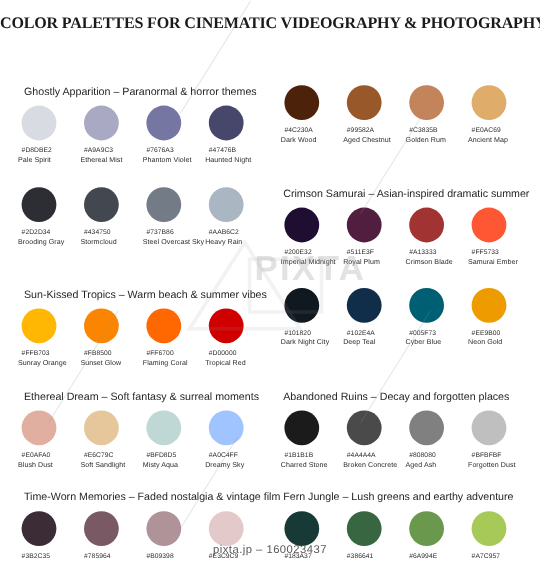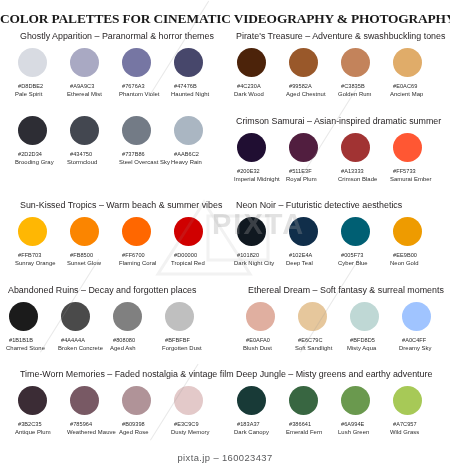--- a/index.html
+++ b/index.html
@@ -26,21 +26,21 @@
     white-space: nowrap;
   }
   .grid {
     position: absolute;
     top: 31px; left: 0;
     width: 450px;
     display: grid;
     grid-template-columns: 228px 222px;
     grid-auto-rows: 84.5px;
   }
-  .palette { position: relative; padding-left: 14px; }
+  .palette { position: relative; padding-left: 14px; margin-top: 40px; }
   .palette.right { padding-left: 5px; }
   .pal-title {
     font-size: 8.9px;
     color: #231f20;
     white-space: nowrap;
     line-height: 11px;
     margin-bottom: 6px;
     margin-left: 6px;
   }
   .palette.right .pal-title { margin-left: 3px; }
@@ -132,21 +132,20 @@
             <div class="cname">Phantom Violet</div>
           </div>
           <div class="sw-cell">
             <div class="dot" style="background: rgb(71, 71, 107);"></div>
             <div class="hex">#47476B</div>
             <div class="cname">Haunted Night</div>
           </div>
         </div>
       </div>
       <div class="palette right">
-        <div class="pal-title">Pirate's Treasure – Adventure &amp; swashbuckling tones</div>
         <div class="swatch-row">
           <div class="sw-cell">
             <div class="dot" style="background: rgb(76, 35, 10);"></div>
             <div class="hex">#4C230A</div>
             <div class="cname">Dark Wood</div>
           </div>
           <div class="sw-cell">
             <div class="dot" style="background: rgb(153, 88, 42);"></div>
             <div class="hex">#99582A</div>
             <div class="cname">Aged Chestnut</div>
@@ -231,21 +230,20 @@
             <div class="cname">Flaming Coral</div>
           </div>
           <div class="sw-cell">
             <div class="dot" style="background: rgb(208, 0, 0);"></div>
             <div class="hex">#D00000</div>
             <div class="cname">Tropical Red</div>
           </div>
         </div>
       </div>
       <div class="palette right">
-        <div class="pal-title">Neon Noir – Futuristic detective aesthetics</div>
         <div class="swatch-row">
           <div class="sw-cell">
             <div class="dot" style="background: rgb(16, 24, 32);"></div>
             <div class="hex">#101820</div>
             <div class="cname">Dark Night City</div>
           </div>
           <div class="sw-cell">
             <div class="dot" style="background: rgb(16, 46, 74);"></div>
             <div class="hex">#102E4A</div>
             <div class="cname">Deep Teal</div>
@@ -255,20 +253,45 @@
             <div class="hex">#005F73</div>
             <div class="cname">Cyber Blue</div>
           </div>
           <div class="sw-cell">
             <div class="dot" style="background: rgb(238, 155, 0);"></div>
             <div class="hex">#EE9B00</div>
             <div class="cname">Neon Gold</div>
           </div>
         </div>
       </div>
+      <div class="palette">
+        <div class="pal-title">Ethereal Dream – Soft fantasy &amp; surreal moments</div>
+        <div class="swatch-row">
+          <div class="sw-cell">
+            <div class="dot" style="background: rgb(224, 175, 160);"></div>
+            <div class="hex">#E0AFA0</div>
+            <div class="cname">Blush Dust</div>
+          </div>
+          <div class="sw-cell">
+            <div class="dot" style="background: rgb(230, 199, 156);"></div>
+            <div class="hex">#E6C79C</div>
+            <div class="cname">Soft Sandlight</div>
+          </div>
+          <div class="sw-cell">
+            <div class="dot" style="background: rgb(191, 216, 213);"></div>
+            <div class="hex">#BFD8D5</div>
+            <div class="cname">Misty Aqua</div>
+          </div>
+          <div class="sw-cell">
+            <div class="dot" style="background: rgb(160, 196, 255);"></div>
+            <div class="hex">#A0C4FF</div>
+            <div class="cname">Dreamy Sky</div>
+          </div>
+        </div>
+      </div>
       <div class="palette right">
         <div class="pal-title">Abandoned Ruins – Decay and forgotten places</div>
         <div class="swatch-row">
           <div class="sw-cell">
             <div class="dot" style="background: rgb(27, 27, 27);"></div>
             <div class="hex">#1B1B1B</div>
             <div class="cname">Charred Stone</div>
           </div>
           <div class="sw-cell">
             <div class="dot" style="background: rgb(74, 74, 74);"></div>
@@ -281,45 +304,20 @@
             <div class="cname">Aged Ash</div>
           </div>
           <div class="sw-cell">
             <div class="dot" style="background: rgb(191, 191, 191);"></div>
             <div class="hex">#BFBFBF</div>
             <div class="cname">Forgotten Dust</div>
           </div>
         </div>
       </div>
       <div class="palette">
-        <div class="pal-title">Ethereal Dream – Soft fantasy &amp; surreal moments</div>
-        <div class="swatch-row">
-          <div class="sw-cell">
-            <div class="dot" style="background: rgb(224, 175, 160);"></div>
-            <div class="hex">#E0AFA0</div>
-            <div class="cname">Blush Dust</div>
-          </div>
-          <div class="sw-cell">
-            <div class="dot" style="background: rgb(230, 199, 156);"></div>
-            <div class="hex">#E6C79C</div>
-            <div class="cname">Soft Sandlight</div>
-          </div>
-          <div class="sw-cell">
-            <div class="dot" style="background: rgb(191, 216, 213);"></div>
-            <div class="hex">#BFD8D5</div>
-            <div class="cname">Misty Aqua</div>
-          </div>
-          <div class="sw-cell">
-            <div class="dot" style="background: rgb(160, 196, 255);"></div>
-            <div class="hex">#A0C4FF</div>
-            <div class="cname">Dreamy Sky</div>
-          </div>
-        </div>
-      </div>
-      <div class="palette">
         <div class="pal-title">Time-Worn Memories – Faded nostalgia &amp; vintage film</div>
         <div class="swatch-row">
           <div class="sw-cell">
             <div class="dot" style="background: rgb(59, 44, 53);"></div>
             <div class="hex">#3B2C35</div>
             <div class="cname">Antique Plum</div>
           </div>
           <div class="sw-cell">
             <div class="dot" style="background: rgb(120, 89, 100);"></div>
             <div class="hex">#785964</div>
@@ -331,21 +329,21 @@
             <div class="cname">Aged Rose</div>
           </div>
           <div class="sw-cell">
             <div class="dot" style="background: rgb(227, 201, 201);"></div>
             <div class="hex">#E3C9C9</div>
             <div class="cname">Dusty Memory</div>
           </div>
         </div>
       </div>
       <div class="palette right">
-        <div class="pal-title">Deep Jungle – Misty greens and earthy adventure</div>
+        <div class="pal-title">Fern Jungle – Lush greens and earthy adventure</div>
         <div class="swatch-row">
           <div class="sw-cell">
             <div class="dot" style="background: rgb(24, 58, 55);"></div>
             <div class="hex">#183A37</div>
             <div class="cname">Dark Canopy</div>
           </div>
           <div class="sw-cell">
             <div class="dot" style="background: rgb(56, 102, 65);"></div>
             <div class="hex">#386641</div>
             <div class="cname">Emerald Fern</div>

